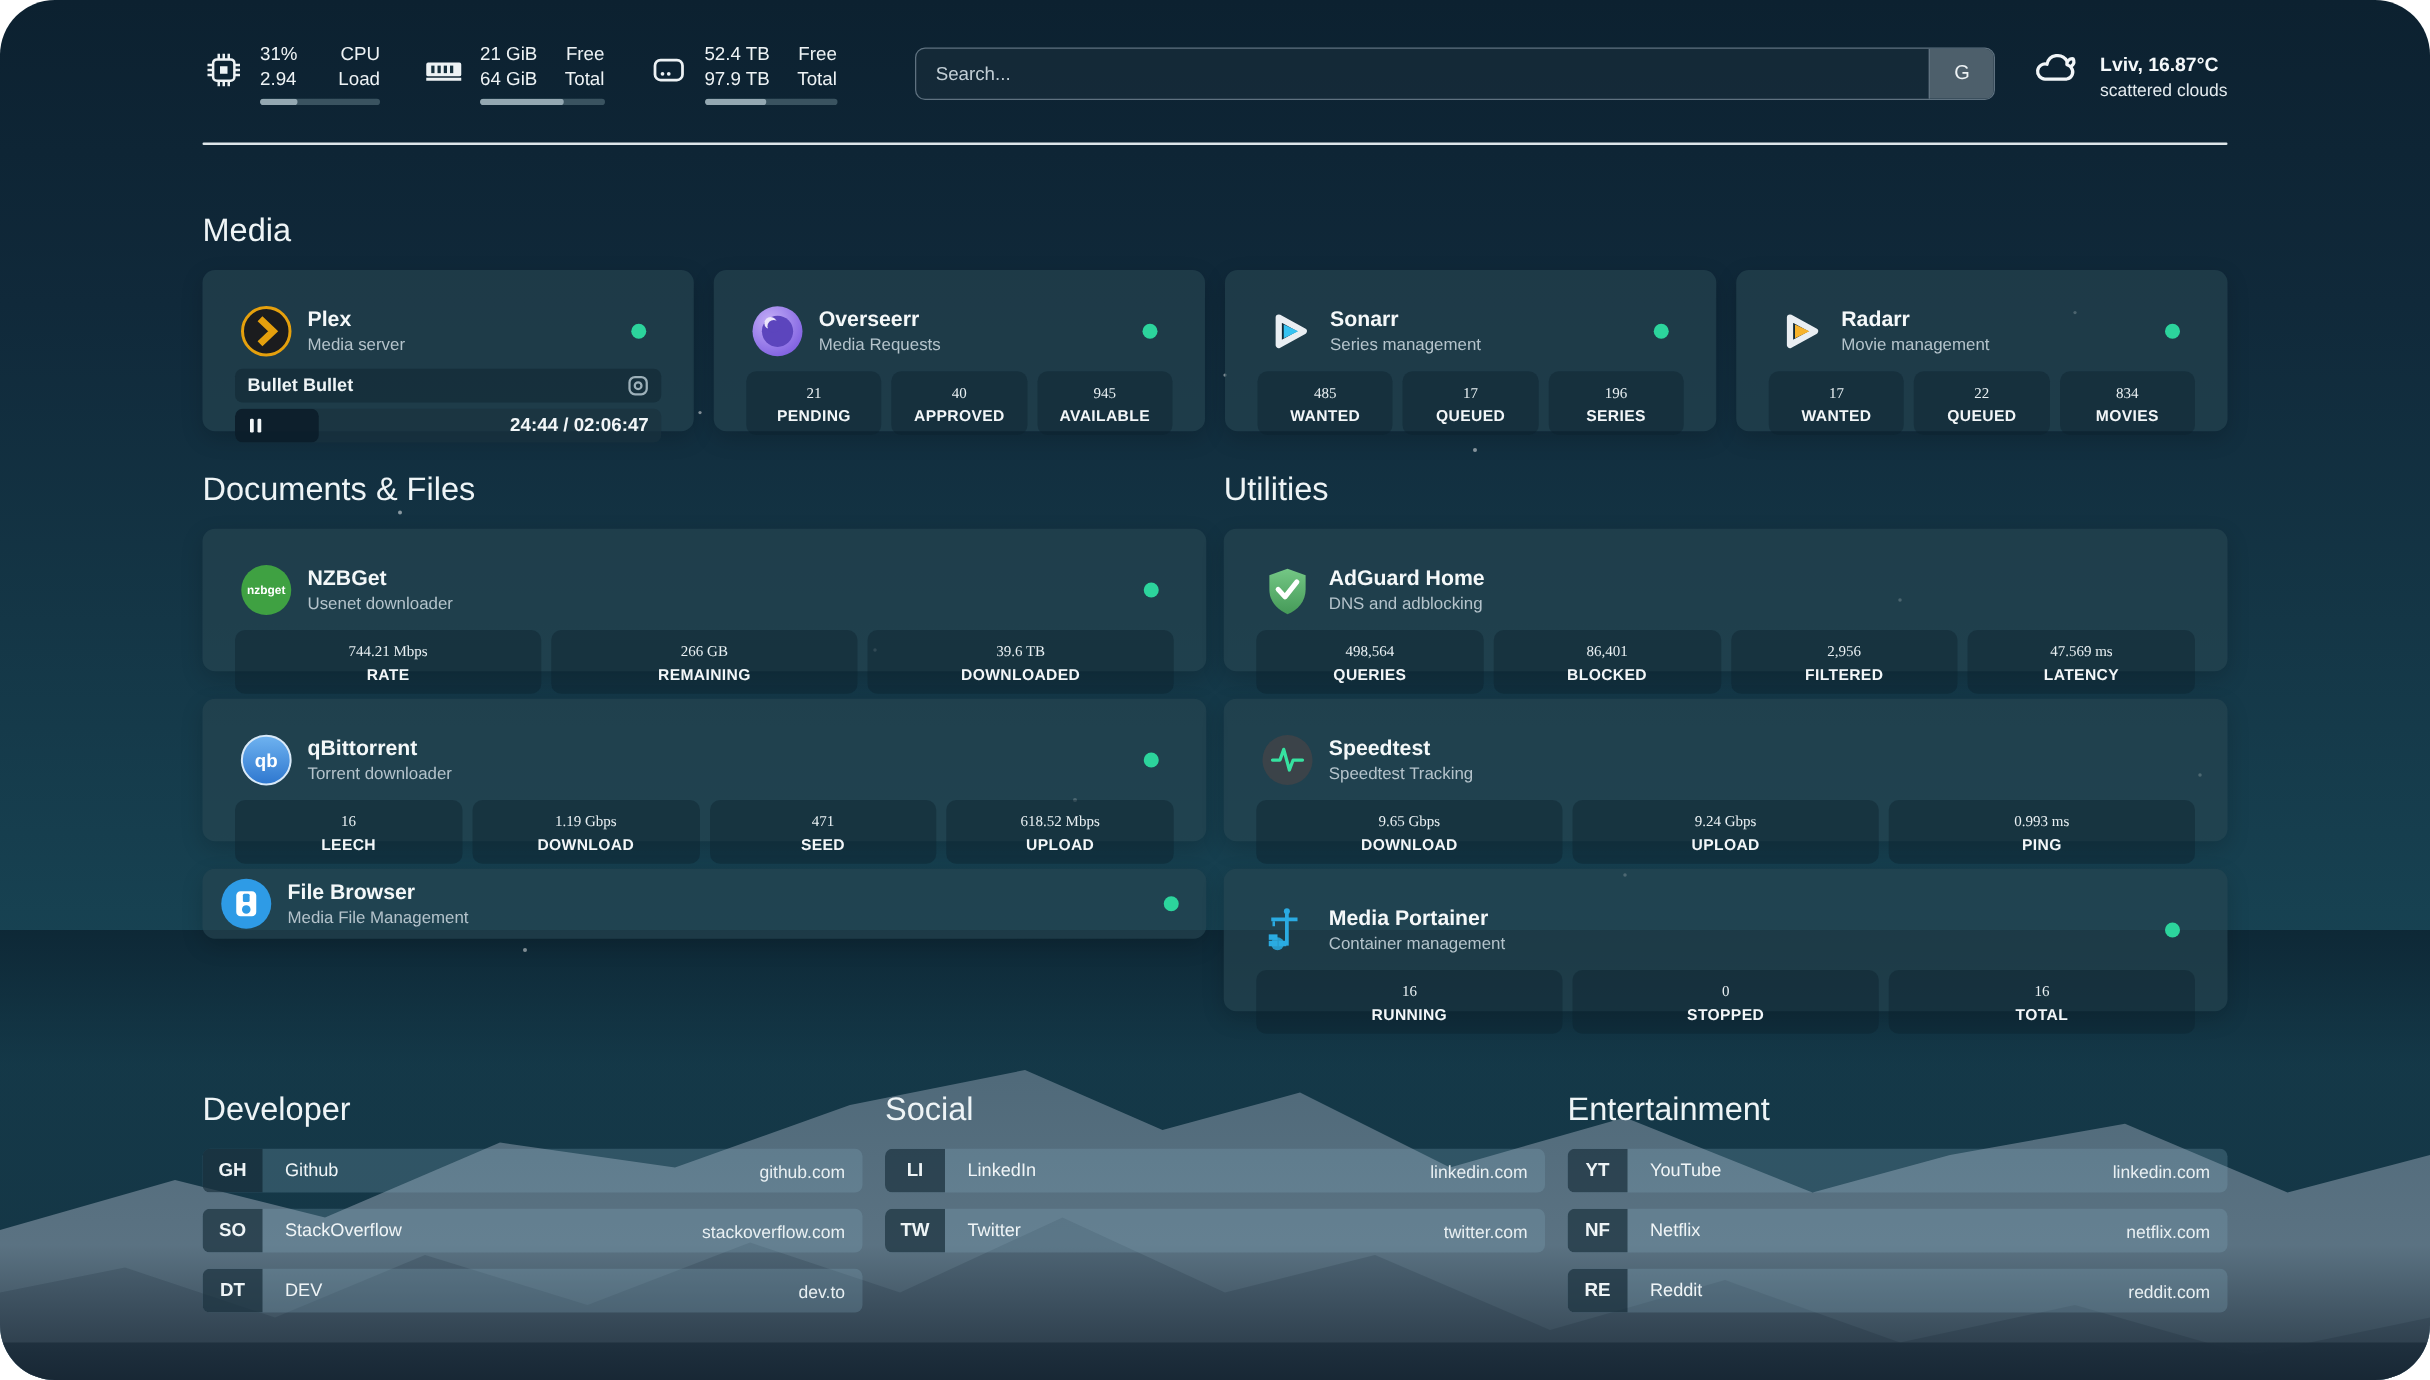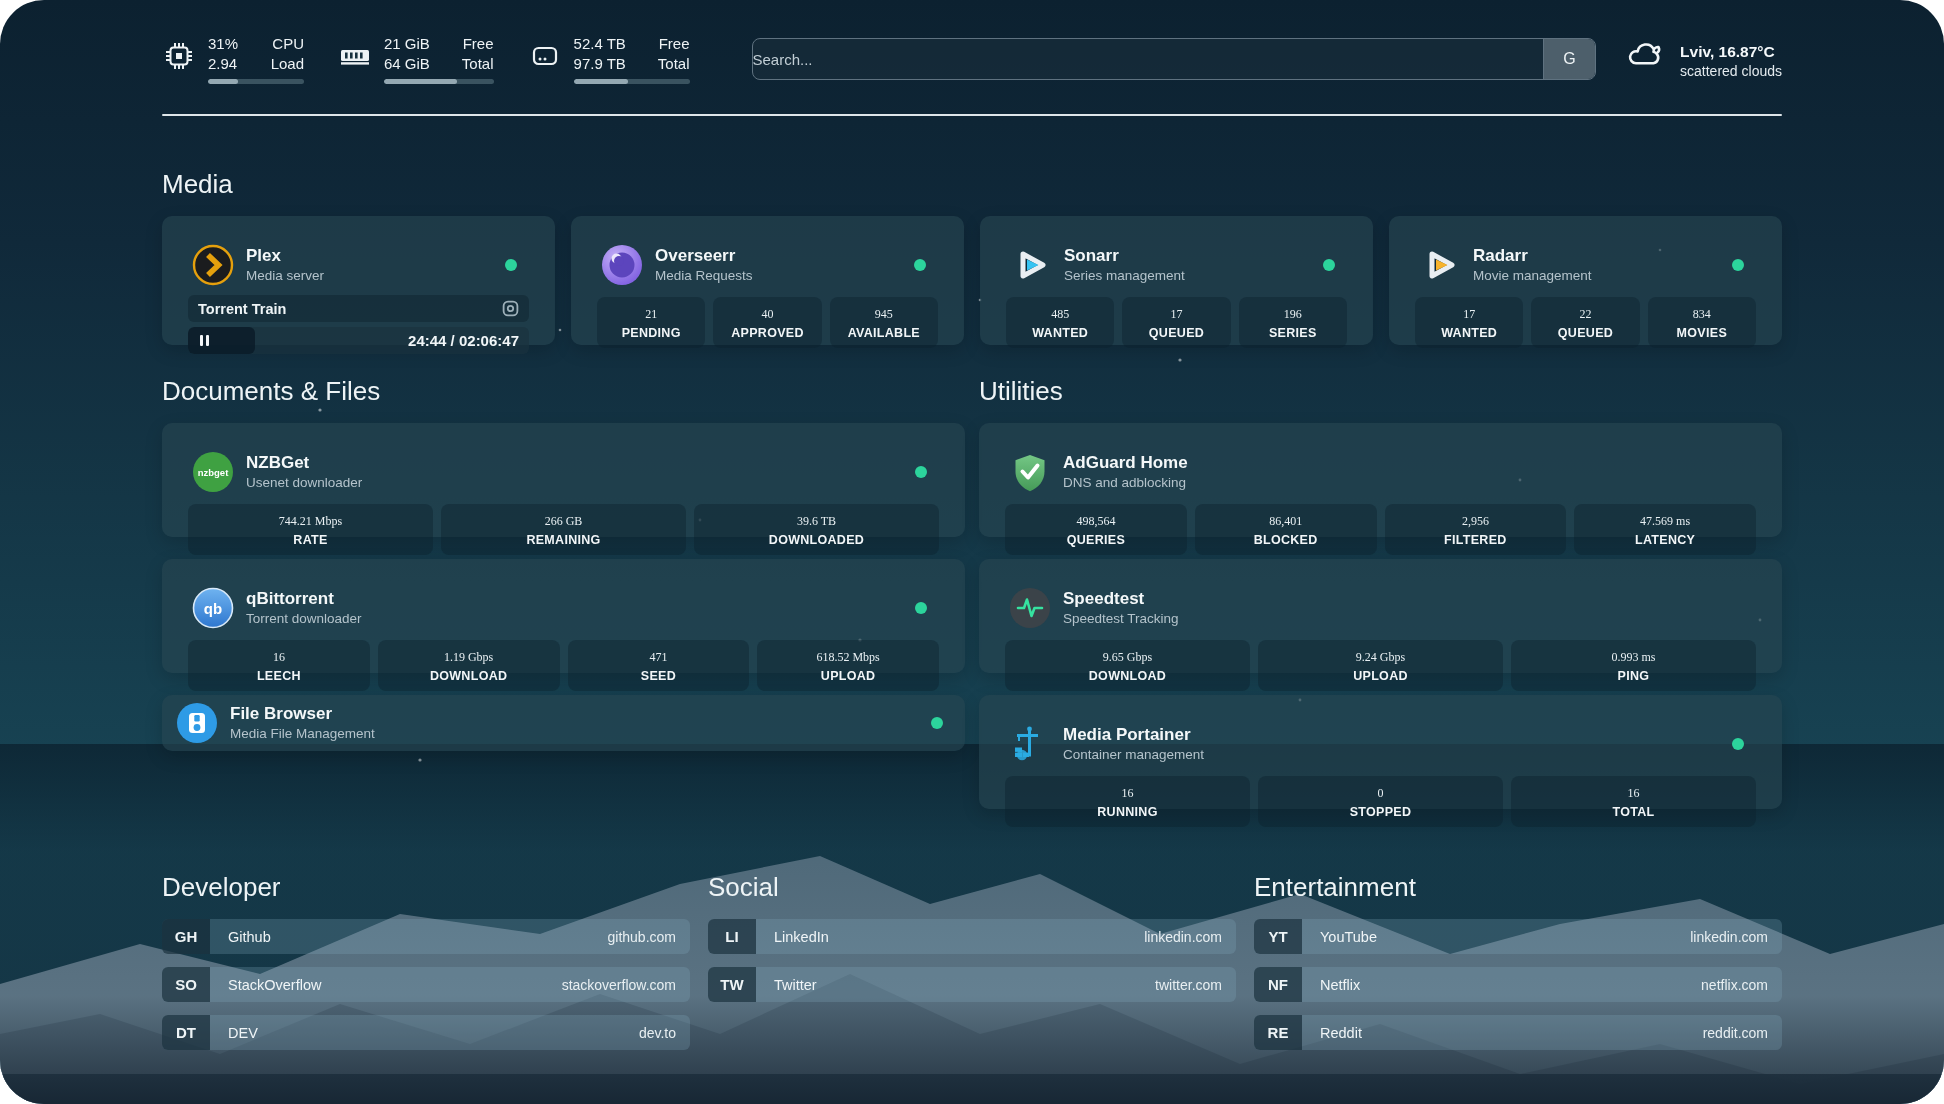--- a/index.html
+++ b/index.html
@@ -14,28 +14,28 @@
   .mountains svg{display:block;width:100%;height:100%;}
   .tint{position:absolute;left:0;right:0;bottom:0;height:360px;pointer-events:none;
     background:linear-gradient(180deg,rgba(13,38,52,0.92) 0%,rgba(16,45,60,0.45) 30%,rgba(15,38,52,0.35) 70%,rgba(7,20,32,0.72) 100%);}
   .specks{position:absolute;inset:0;pointer-events:none;opacity:.5;}
   
   .content{position:relative;padding:0 162px;}
   .topbar{display:flex;align-items:center;height:58px;margin-top:30px;}
   .hdr-stat{display:flex;gap:12px;align-items:flex-start;margin-right:34px;}
   .icon-box{width:34px;height:44px;display:flex;align-items:center;justify-content:center;flex:none;}
   .stat-main{display:flex;flex-direction:column;min-width:96px;}
-  .stat-rows{display:flex;justify-content:space-between;gap:32px;}
+  .stat-rows{display:flex;justify-content:space-between;gap:22px;}
   .stat-col{display:flex;flex-direction:column;font-size:15px;line-height:20px;font-weight:500;color:#eef3f5;}
   .stat-col.right{align-items:flex-end;}
   .stat-bar{height:5px;border-radius:3px;background:#3a5360;margin-top:5px;overflow:hidden;}
   .stat-bar-fill{height:100%;background:#94a8b2;border-radius:3px;}
   .searchbar{flex:1;display:flex;align-items:stretch;height:42px;border:1.5px solid #5f7280;border-radius:8px;
     background:rgba(28,48,60,0.55);overflow:hidden;margin:0 28px;}
-  .searchbar input{flex:1;background:transparent;border:0;outline:0;color:#dfe8ec;font-size:15px;padding:0 0;
+  .searchbar input{flex:1;background:transparent;border:0;outline:0;color:#dfe8ec;font-size:15px;padding:0 16px;
     font-family:inherit;}
   .searchbar input::placeholder{color:#c2ced5;opacity:1;}
   .g-btn{width:52px;background:#4d5f6b;display:flex;align-items:center;justify-content:center;color:#eef3f5;
     font-size:16px;font-weight:500;border-left:1px solid #5f7280;cursor:pointer;}
   .weather{display:flex;align-items:flex-end;gap:14px;}
   .weather-txt{display:flex;flex-direction:column;}
   .weather-title{font-size:15.5px;font-weight:600;color:#f4f8fa;}
   .weather-sub{font-size:14px;color:#e4ebef;margin-top:2px;}
   .divider{height:2px;background:rgba(240,246,248,0.92);margin-top:26px;border-radius:1px;}
   .section-title{font-size:26px;line-height:32px;font-weight:500;color:#eef4f6;}
@@ -227,21 +227,21 @@
               <path d="M16 11 L26.5 21 L16 31" fill="none" stroke="#e5a00d" stroke-width="5.6" stroke-linejoin="miter"></path>
             </svg>
           </span>
           <div class="titles">
             <div class="card-title">Plex</div>
             <div class="card-sub">Media server</div>
           </div>
           <span class="dot"></span>
         </div>
         <div class="np-row">
-          <span class="np-title">Torrent Train</span>
+          <span class="np-title">Bullet Bullet</span>
           <span class="np-icon">
             <svg width="17" height="17" viewBox="0 0 17 17" fill="none" stroke="#9db0b9" stroke-width="1.8">
               <rect x="1.6" y="1.6" width="13.8" height="13.8" rx="4.4"></rect>
               <circle cx="8.5" cy="8.5" r="2.7"></circle>
             </svg>
           </span>
         </div>
         <div class="progress-row">
           <div class="progress-fill" style="width: 19.6%;"></div>
           <span class="pause">

